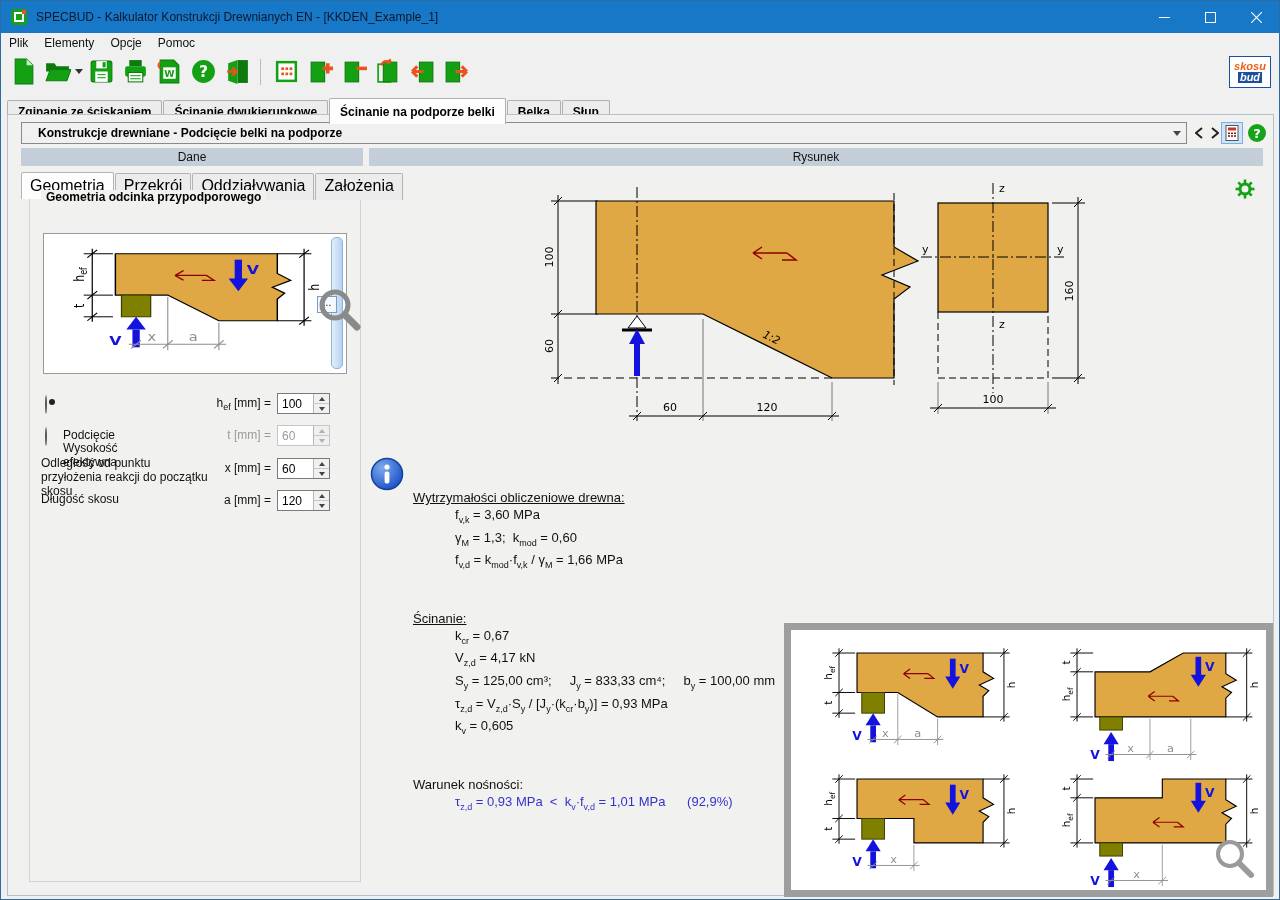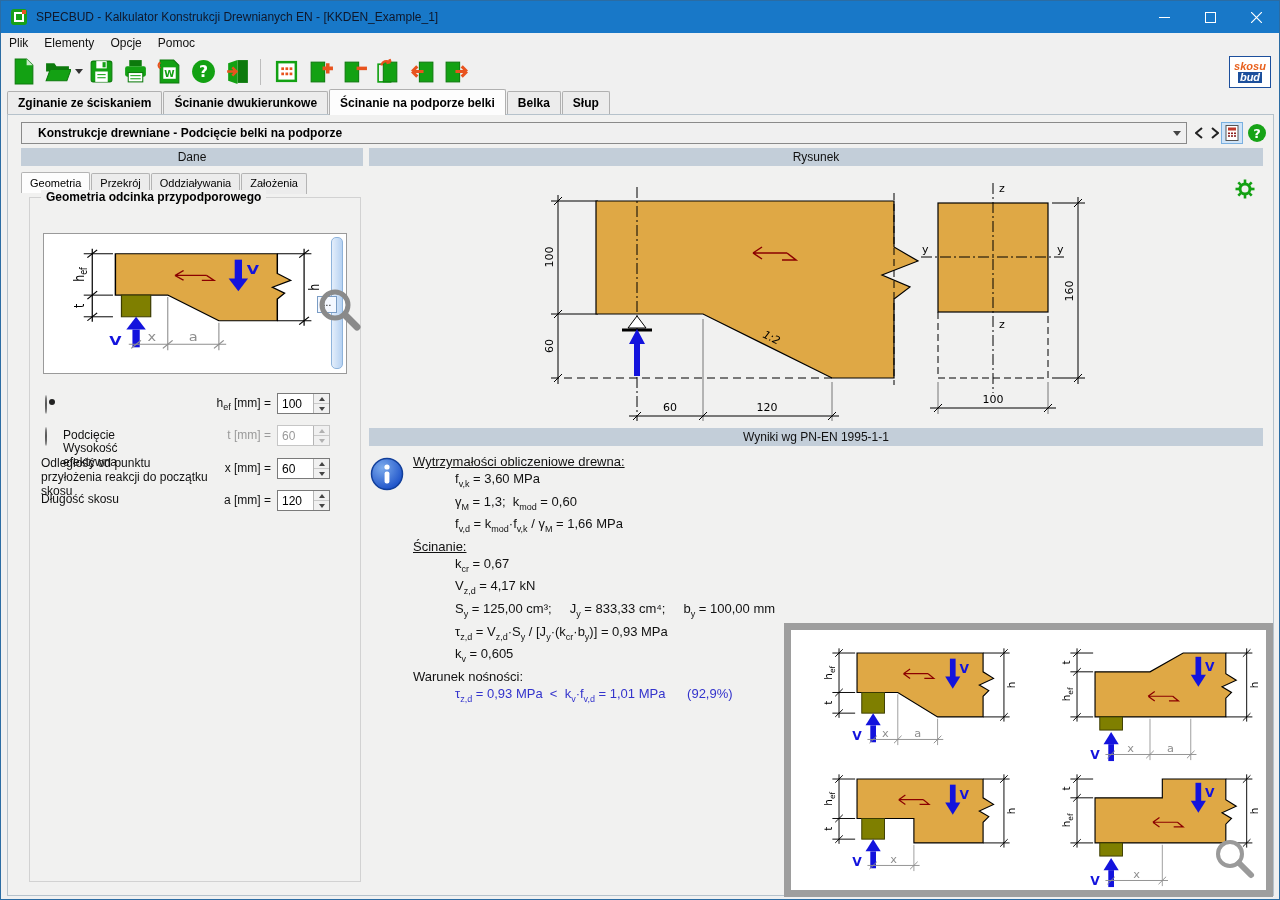--- a/index.html
+++ b/index.html
@@ -16,38 +16,38 @@
   .menu-item{font-size:12px;padding:2px 8px;color:#111;cursor:default;}
   
   .toolbar{left:0;top:52px;width:100%;height:37px;background:#f0f0f0;display:flex;align-items:center;}
   .tbtn{width:32px;height:30px;display:flex;align-items:center;justify-content:center;margin-left:2px;}
   .tsep{width:1px;height:26px;background:#bdbdbd;margin:0 7px;}
   .caret{width:0;height:0;border-left:4px solid transparent;border-right:4px solid transparent;border-top:5px solid #333;margin-left:2px;}
   .sblogo{position:absolute;right:8px;top:3px;width:40px;height:30px;border:1px solid #1c4f9c;background:#fff;display:flex;flex-direction:column;align-items:center;justify-content:center;line-height:1;}
   .sblogo .l1{color:#e8601c;font-weight:bold;font-size:11px;font-style:italic;}
   .sblogo .l2{color:#fff;background:#1c4f9c;font-weight:bold;font-size:11px;font-style:italic;padding:0 2px;}
   
-  .tabstrip{left:0;top:89px;width:100%;height:25px;display:flex;align-items:flex-end;padding-left:6px;box-sizing:border-box;}
+  .tabstrip{left:0;top:98px;width:100%;height:25px;display:flex;align-items:flex-end;padding-left:6px;box-sizing:border-box;}
   .maintab{font-size:12px;font-weight:bold;padding:4px 10px 5px;border:1px solid #b0b0b0;border-bottom:none;background:#ececec;margin-right:1px;border-radius:2px 2px 0 0;position:relative;}
   .maintab.active{background:#fdfdfd;padding-top:6px;z-index:3;}
   
   .mainpanel{left:6px;top:113px;width:1267px;height:782px;background:#f1f1f0;border:1px solid #b6c2cb;box-sizing:border-box;z-index:1;}
   
   .combo{left:20px;top:121px;width:1166px;height:22px;background:#f0f0f0;border:1px solid #8a8a8a;box-sizing:border-box;display:flex;align-items:center;z-index:2;}
   .combo .val{font-size:12px;font-weight:bold;padding-left:16px;flex:1;}
   .combo .dd{width:18px;display:flex;justify-content:center;}
   .chev{width:0;height:0;border-left:4px solid transparent;border-right:4px solid transparent;border-top:5px solid #444;}
   .navbtn{width:15px;height:20px;display:flex;align-items:center;justify-content:center;z-index:2;}
   .calcbtn{width:22px;height:22px;background:#cfe4f8;border:1px solid #7ab0e0;box-sizing:border-box;display:flex;align-items:center;justify-content:center;z-index:2;}
   .helpbtn{width:20px;height:20px;z-index:2;}
   
   .hbar{height:18px;background:#c3ced9;display:flex;align-items:center;justify-content:center;font-size:12px;color:#111;z-index:2;}
   
   .innertabs{left:20px;top:172px;display:flex;z-index:2;}
-  .itab{font-size:11px;padding:3px 8px 4px;border:1px solid #b4b4b4;border-bottom:none;background:#ececec;margin-right:1px;border-radius:2px 2px 0 0;}
+  .itab{font-size:16px;padding:3px 8px 4px;border:1px solid #b4b4b4;border-bottom:none;background:#ececec;margin-right:1px;border-radius:2px 2px 0 0;}
   .itab.active{background:#fdfdfd;position:relative;top:-1px;padding-top:4px;}
   
   .groupbox{left:28px;top:196px;width:330px;height:683px;border:1px solid #d2d2d2;background:#f1f1f0;z-index:1;}
   .grouptitle{left:40px;top:189px;font-size:12px;font-weight:bold;background:#f1f1f0;padding:0 5px;z-index:2;}
   
   .previewbox{left:42px;top:232px;width:304px;height:141px;background:#fff;border:1px solid #9a9a9a;box-sizing:border-box;z-index:2;}
   .scrollstrip{left:287px;top:3px;width:12px;height:132px;border:1px solid #8fb4dc;border-radius:5px;background:linear-gradient(90deg,#e4eefb,#b6d2f2);box-sizing:border-box;}
   .morebtn{left:273px;top:62px;width:18px;height:15px;background:#f4f8ff;border:1px solid #7a9cc4;font-size:10px;line-height:11px;text-align:center;z-index:3;}
   
   .radio{width:13px;height:13px;border-radius:50%;border:1px solid #5a5a5a;background:#fff;box-sizing:border-box;position:relative;}
@@ -61,21 +61,21 @@
   .spin .b{flex:1;background:#f0f0f0;border-bottom:1px solid #c9c9c9;display:flex;align-items:center;justify-content:center;}
   .spin .b:last-child{border-bottom:none;}
   .tri-u{width:0;height:0;border-left:3px solid transparent;border-right:3px solid transparent;border-bottom:4px solid #444;}
   .tri-d{width:0;height:0;border-left:3px solid transparent;border-right:3px solid transparent;border-top:4px solid #444;}
   .spin.dis{border-color:#c6c6c6;}
   .spin.dis .v{color:#9a9a9a;}
   .spin.dis .tri-u{border-bottom-color:#b0b0b0;}
   .spin.dis .tri-d{border-top-color:#b0b0b0;}
   
   .resbody{left:412px;top:452px;width:840px;font-size:13px;color:#111;z-index:2;}
-  .res-title{line-height:17px;text-decoration:underline;white-space:pre-wrap;}
+  .res-title{line-height:17px;text-decoration:underline;white-space:pre-wrap;margin-top:36px;}
   .res-title.nound{text-decoration:none;}
   .res-line{line-height:17px;margin-left:42px;white-space:pre-wrap;}
   .res-cond{line-height:17px;margin-left:42px;color:#3333cc;white-space:pre-wrap;}
   sub{font-size:9px;}
   
   .popup{left:783px;top:622px;width:489px;height:274px;border:7px solid #9e9e9e;background:#fff;box-sizing:border-box;z-index:5;}
   .variant{position:absolute;width:218px;height:124px;}
   svg text{font-family:"DejaVu Sans",sans-serif;}
   .dt{font-size:11px;fill:#000;}
   .gdt{font-size:12px;fill:#8e8e8e;}
@@ -479,23 +479,20 @@
             <line x1="16" y1="10" x2="19.5" y2="10"></line>
             <line x1="3.3" y1="3.3" x2="5.8" y2="5.8"></line>
             <line x1="14.2" y1="14.2" x2="16.7" y2="16.7"></line>
             <line x1="16.7" y1="3.3" x2="14.2" y2="5.8"></line>
             <line x1="5.8" y1="14.2" x2="3.3" y2="16.7"></line>
           </g>
         </g>
       </svg>
   </div>
 
-  <div class="abs hbar" style="left:368px;top:427px;width:894px;z-index:2;">
-      <span>Wyniki wg PN-EN 1995-1-1</span>
-    </div>
   <div class="abs" style="left:369px;top:456px;z-index:2;">
     <svg width="34" height="34" viewBox="0 0 34 34">
         <defs>
           <radialGradient id="ig" cx="35%" cy="30%" r="75%">
             <stop offset="0%" stop-color="#7cabec"></stop>
             <stop offset="100%" stop-color="#1b50c8"></stop>
           </radialGradient>
         </defs>
         <circle cx="17" cy="17" r="15.5" fill="url(#ig)" stroke="#123f9a" stroke-width="1.5"></circle>
         <circle cx="17" cy="10" r="2.6" fill="#fff"></circle>

